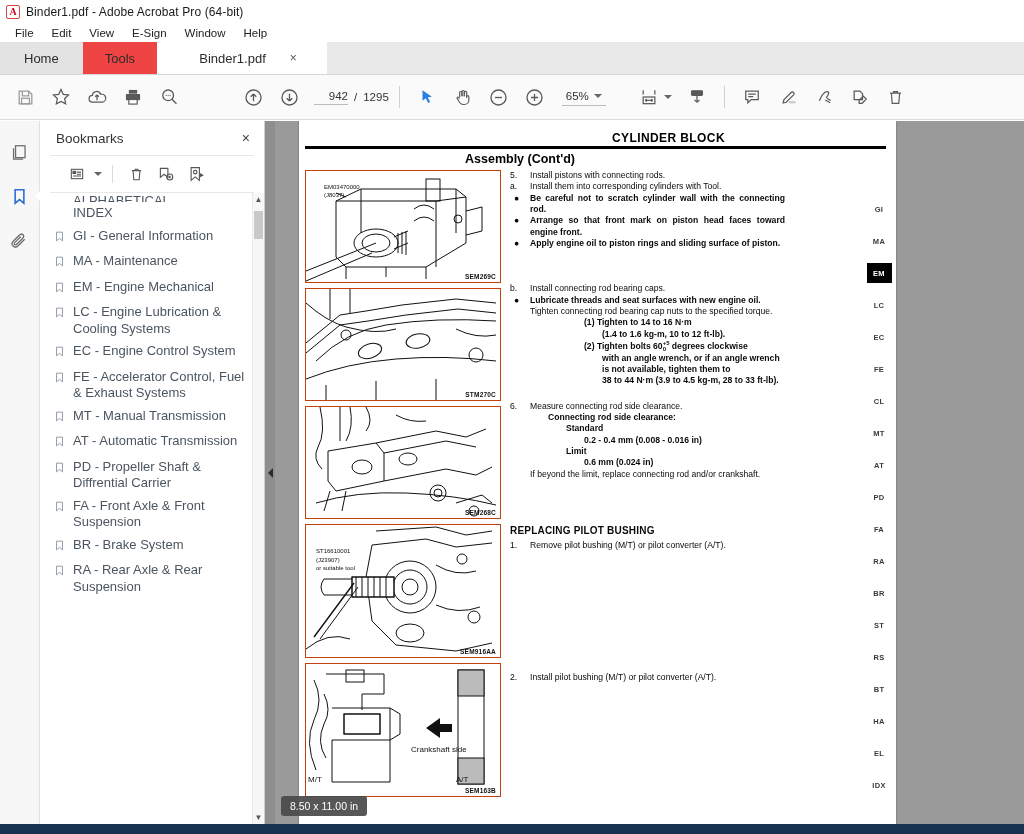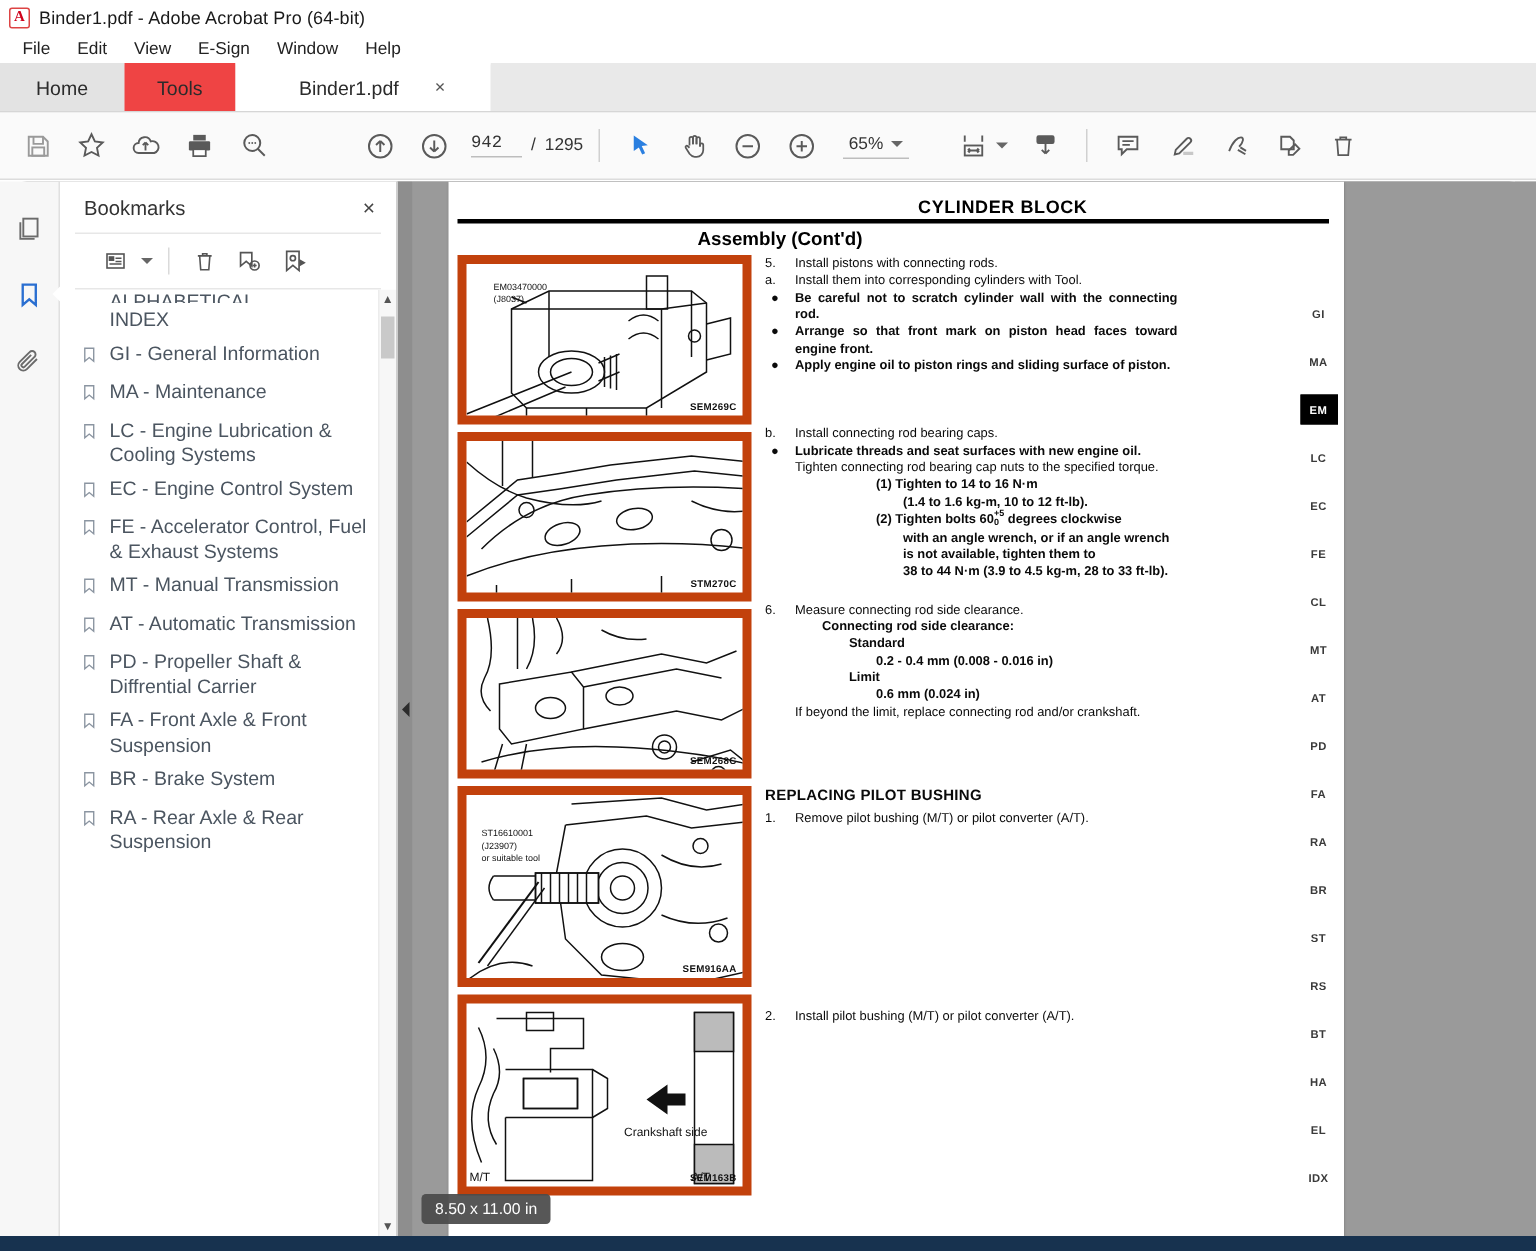--- a/index.html
+++ b/index.html
@@ -63,23 +63,23 @@
     border-radius:3px;cursor:pointer; color:#5a5a5a;
   }
   .tbtn svg{display:block;}
   .tb-sep{width:1px;height:22px;background:#d0d0d0;margin:0 8px;}
   .tb-gap{width:22px;}
   .pagebox{
     display:flex;align-items:center;gap:6px;font-size:11.5px;color:#333;
     margin-left:6px;
   }
   .pagenum{
-    width:34px;text-align:left;border:none;border-bottom:1px solid #bdbdbd;
+    width:34px;text-align:right;border:none;border-bottom:1px solid #bdbdbd;
     font-size:11.5px;color:#333;background:transparent;padding-bottom:2px;
-    font-family:Liberation Mono, monospace;
+    font-family:Liberation Sans, sans-serif;
   }
   .zoombox{
     display:flex;align-items:center;gap:5px;margin-left:8px;
     border-bottom:1px solid #bdbdbd;padding:2px 4px 3px 4px;
   }
   .zoomval{font-size:11.5px;color:#333;}
   .caret{
     width:0;height:0;border-left:4px solid transparent;border-right:4px solid transparent;
     border-top:4px solid #666;
   }
@@ -178,21 +178,21 @@
   .pg-rule{height:3px;background:#000;margin-top:1px;}
   .pg-sub{
     font-size:12.5px;font-weight:bold;margin-left:160px;margin-top:3px;
   }
 
   .pg-cols{display:flex;margin-top:4px;}
   .col-figs{width:196px;flex:0 0 196px;}
   .col-text{flex:1;padding-left:9px;padding-right:4px;}
 
   .fig{
-    border:6px solid #c2410c;height:113px;margin-bottom:5px;position:relative;
+    border:1px solid #c2410c;height:113px;margin-bottom:5px;position:relative;
     background:#fff;overflow:hidden;
   }
   .fig.tall{height:134px;}
   .fig .code{
     position:absolute;right:4px;bottom:2px;font-size:6.5px;font-weight:bold;
     letter-spacing:.2px;color:#111;
   }
   .fig .lbl{
     position:absolute;font-size:6px;color:#111;line-height:1.25;white-space:pre-line;
   }
@@ -494,20 +494,26 @@
           <div class="bm-item">
             <span class="bmico"><svg width="11" height="13" viewBox="0 0 24 24" fill="none" stroke="#8b95a1" stroke-width="2">
                 <path d="M5.5 2.5h13v19l-6.5-5.4-6.5 5.4z"></path>
               </svg></span>
             <span>MA - Maintenance</span>
           </div>
           <div class="bm-item">
             <span class="bmico"><svg width="11" height="13" viewBox="0 0 24 24" fill="none" stroke="#8b95a1" stroke-width="2">
                 <path d="M5.5 2.5h13v19l-6.5-5.4-6.5 5.4z"></path>
               </svg></span>
+            <span>EM - Engine Mechanical</span>
+          </div>
+          <div class="bm-item">
+            <span class="bmico"><svg width="11" height="13" viewBox="0 0 24 24" fill="none" stroke="#8b95a1" stroke-width="2">
+                <path d="M5.5 2.5h13v19l-6.5-5.4-6.5 5.4z"></path>
+              </svg></span>
             <span>LC - Engine Lubrication &amp; Cooling Systems</span>
           </div>
           <div class="bm-item">
             <span class="bmico"><svg width="11" height="13" viewBox="0 0 24 24" fill="none" stroke="#8b95a1" stroke-width="2">
                 <path d="M5.5 2.5h13v19l-6.5-5.4-6.5 5.4z"></path>
               </svg></span>
             <span>EC - Engine Control System</span>
           </div>
           <div class="bm-item">
             <span class="bmico"><svg width="11" height="13" viewBox="0 0 24 24" fill="none" stroke="#8b95a1" stroke-width="2">

